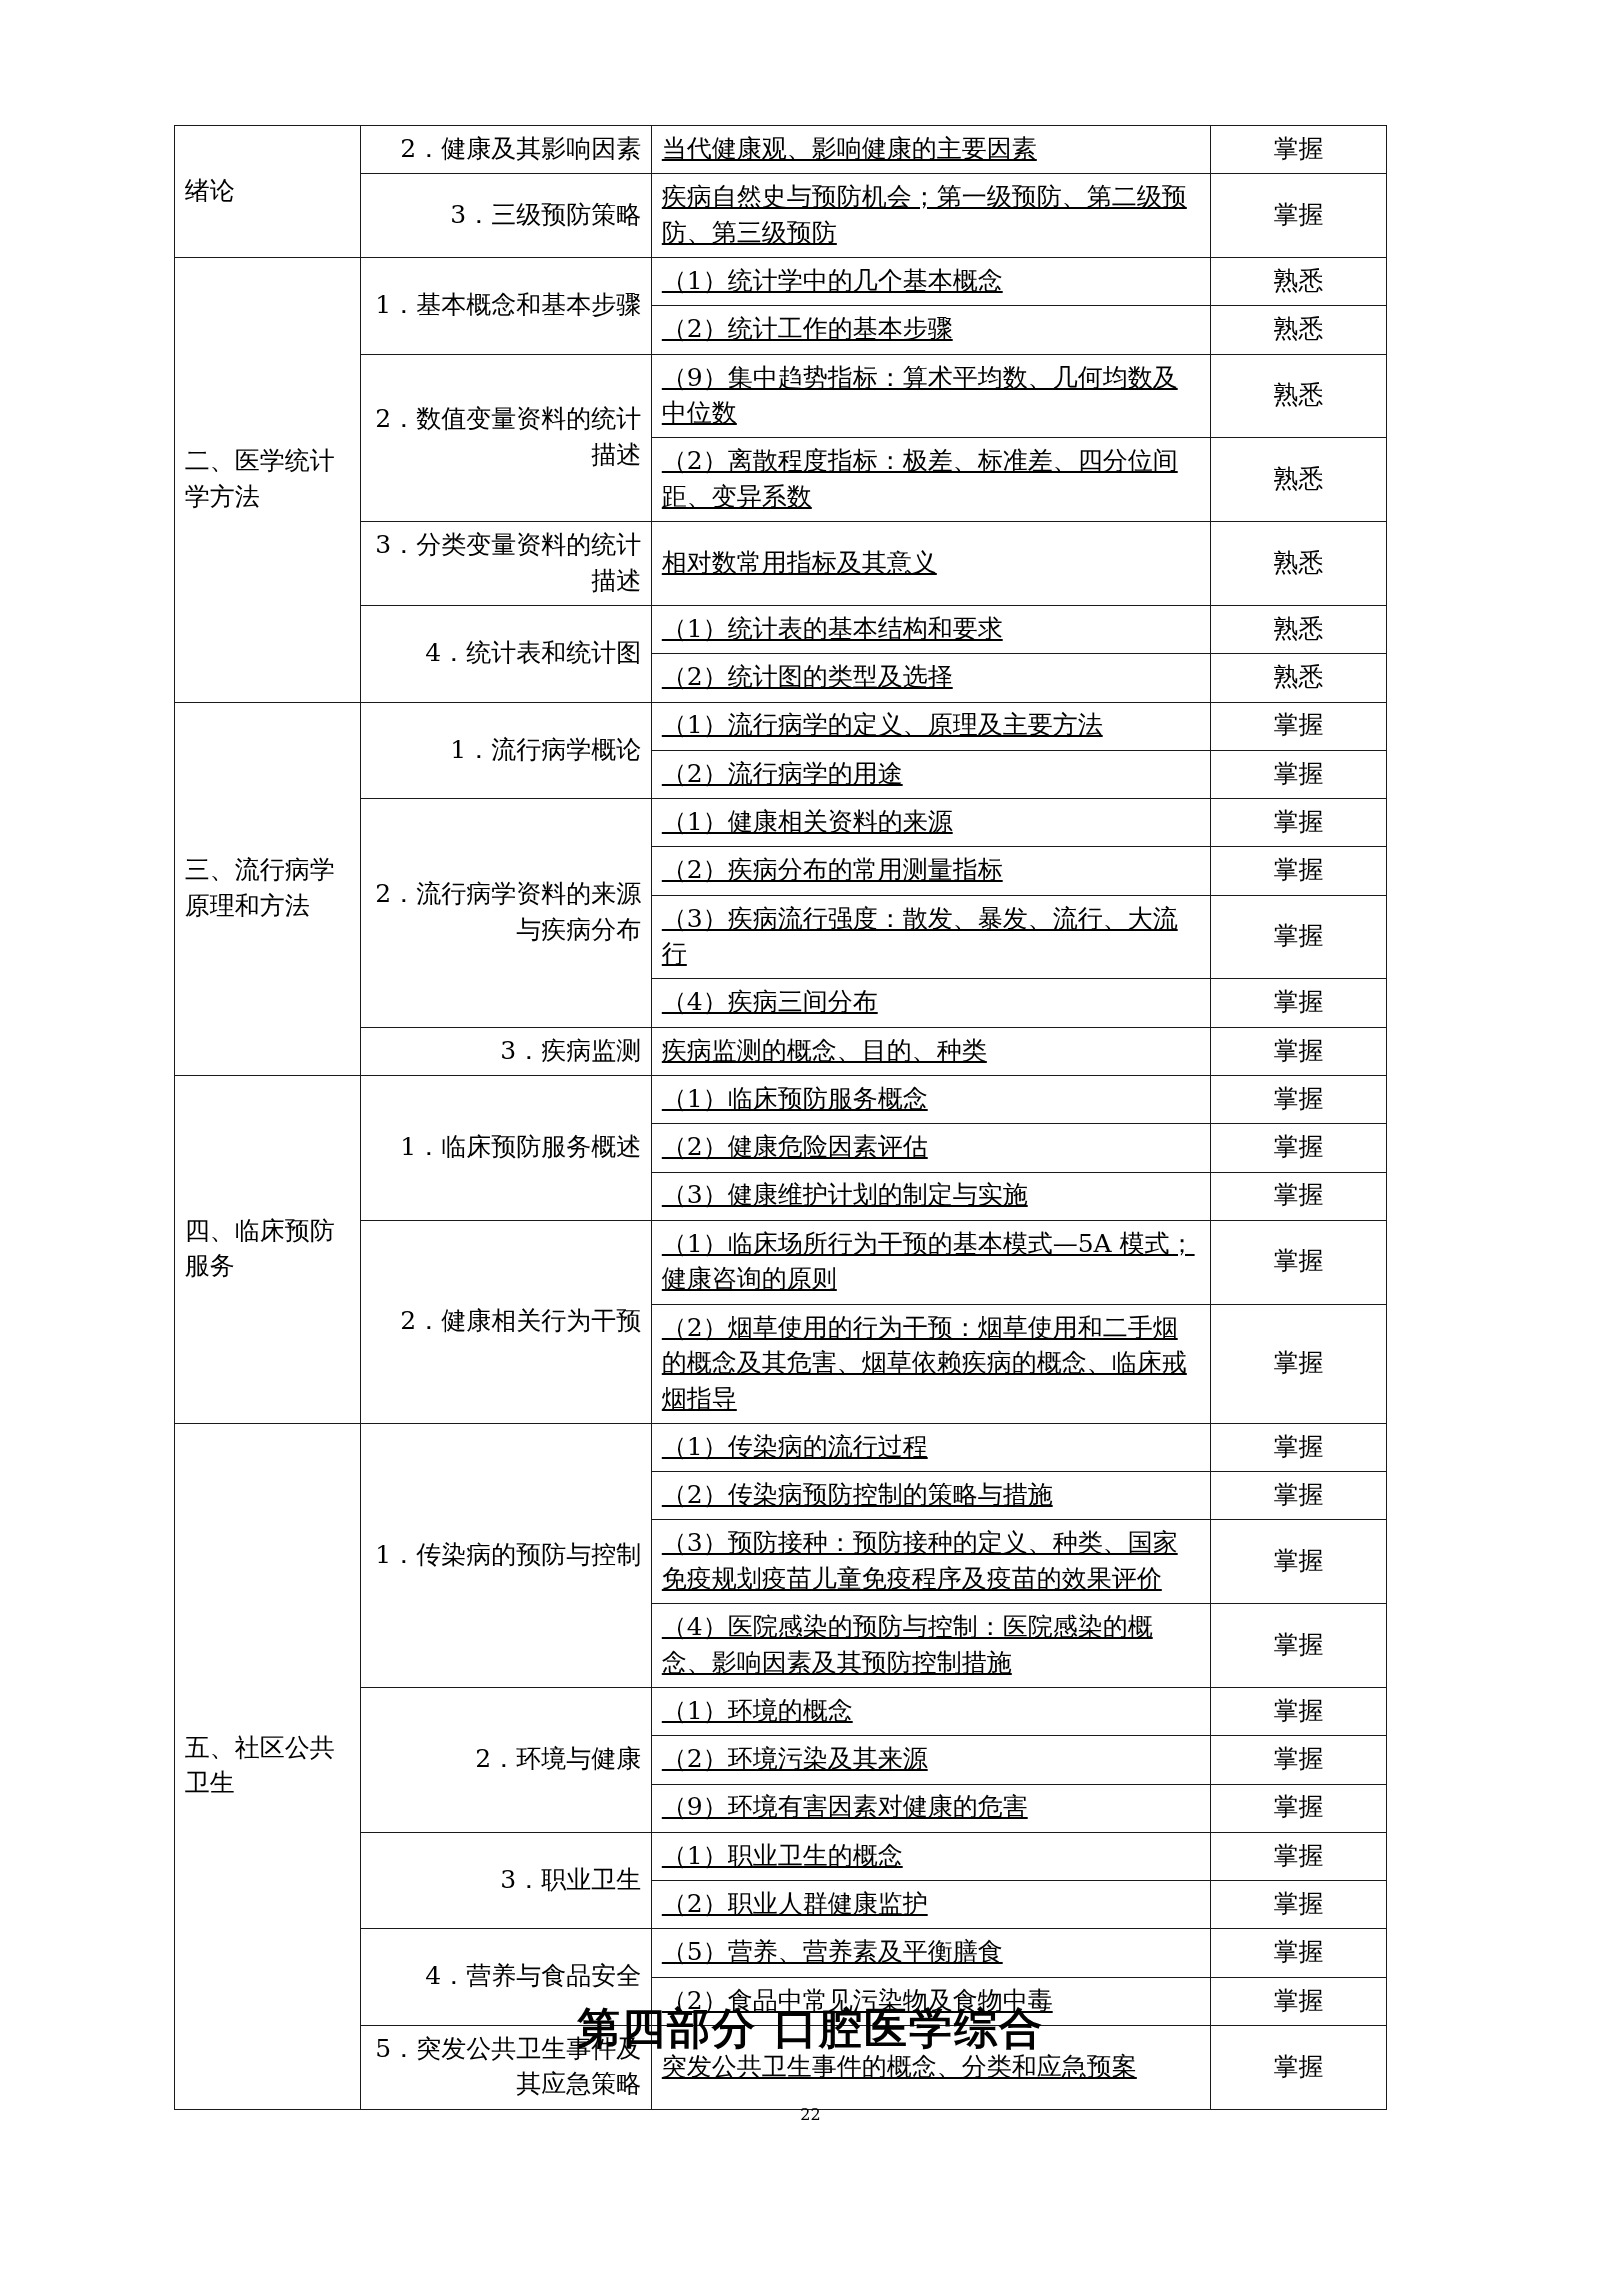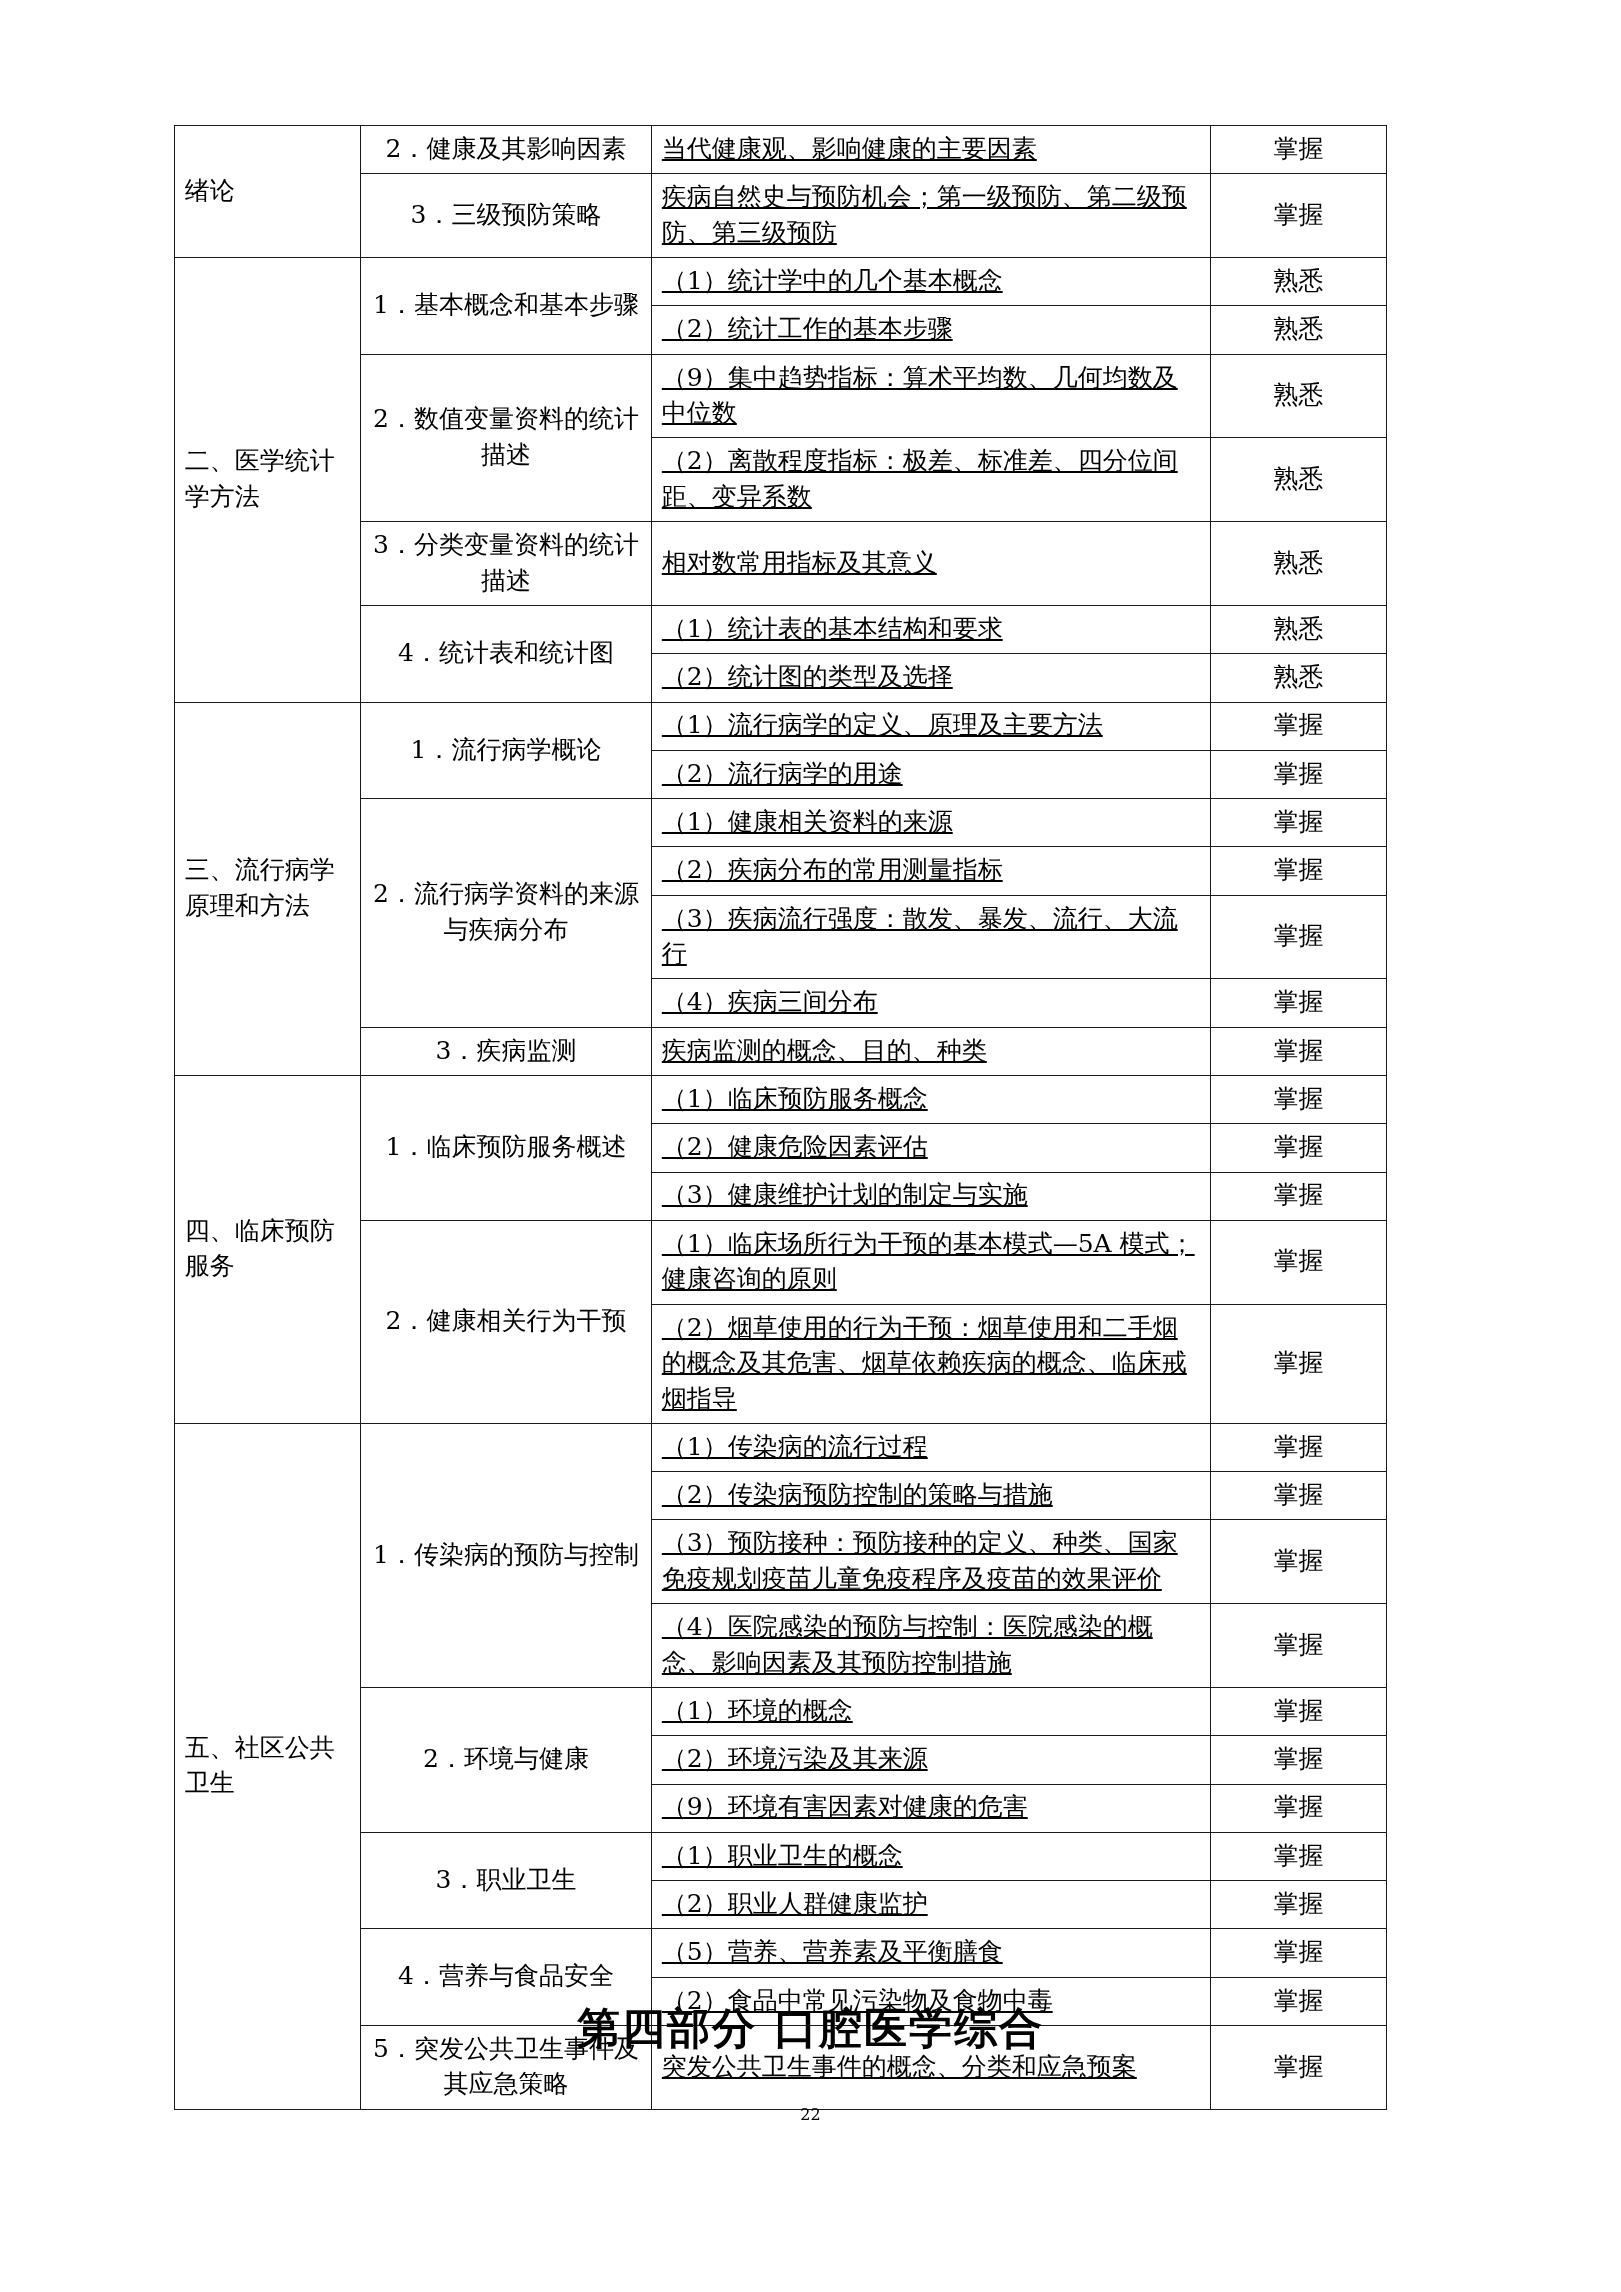--- a/index.html
+++ b/index.html
@@ -55,21 +55,21 @@
   col.c3 { width: 559px; }
   col.c4 { width: 176px; }
 
   td.cat {
     text-align: left;
     vertical-align: middle;
     padding-left: 11.8px;
     padding-right: 3.9px;
   }
   td.sub {
-    text-align: center;
+    text-align: right;
     vertical-align: middle;
     padding-left: 11.8px;
     padding-right: 3.9px;
   }
   td.detail {
     text-align: left;
     vertical-align: middle;
     padding-left: 11.8px;
     padding-right: 7.8px;
     text-decoration: underline;

